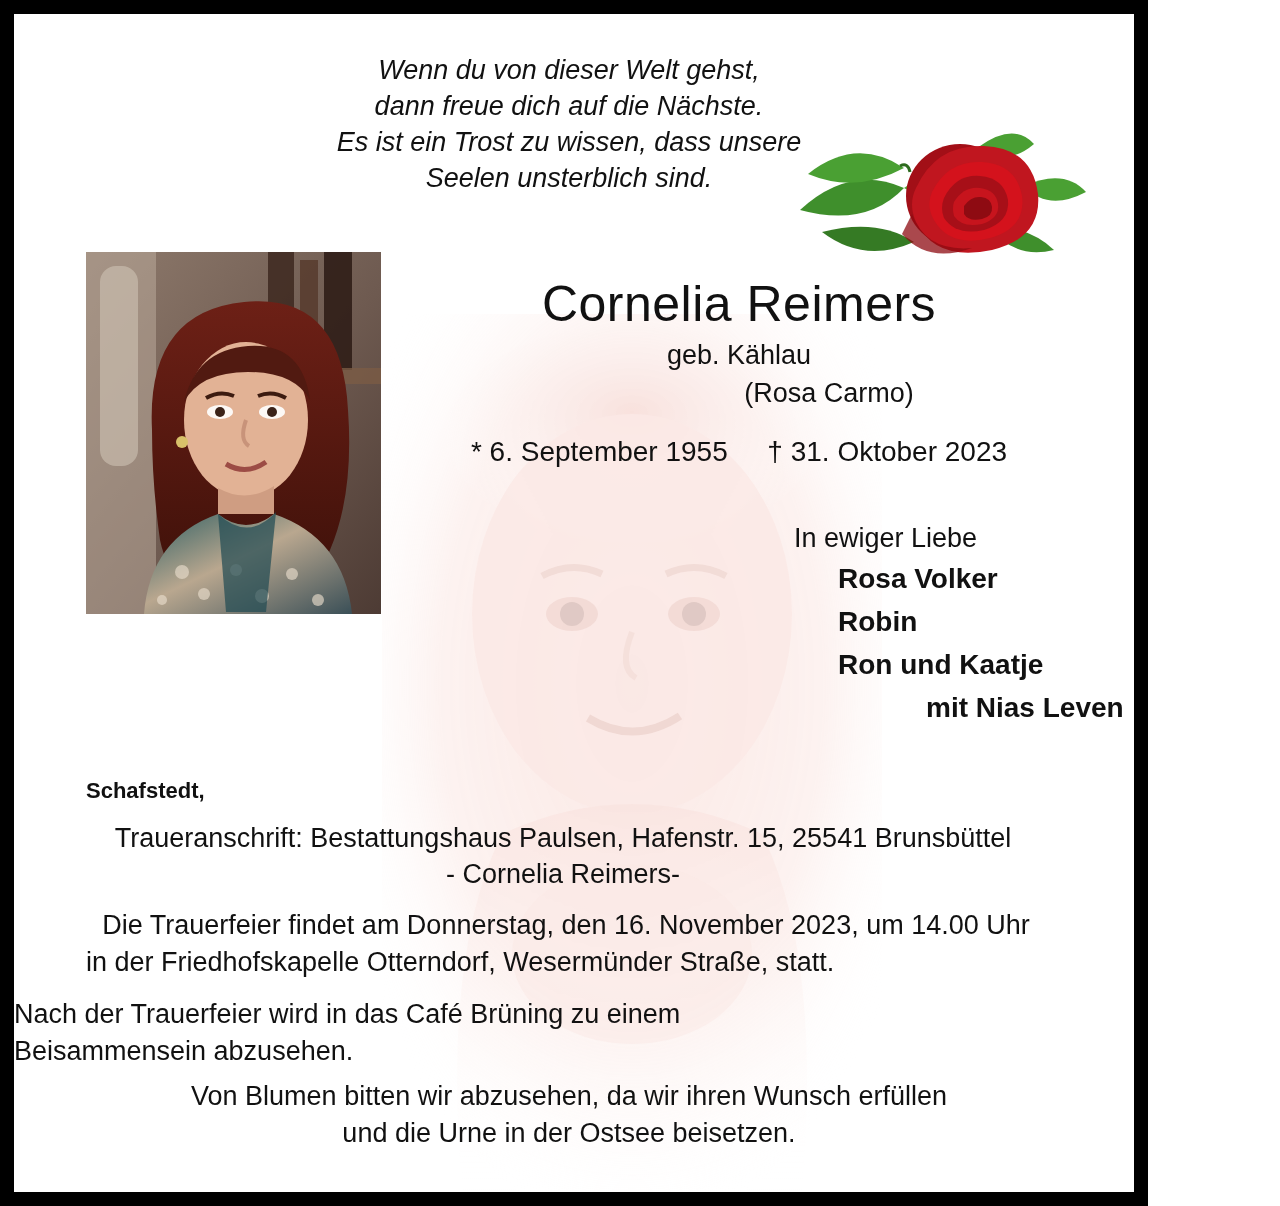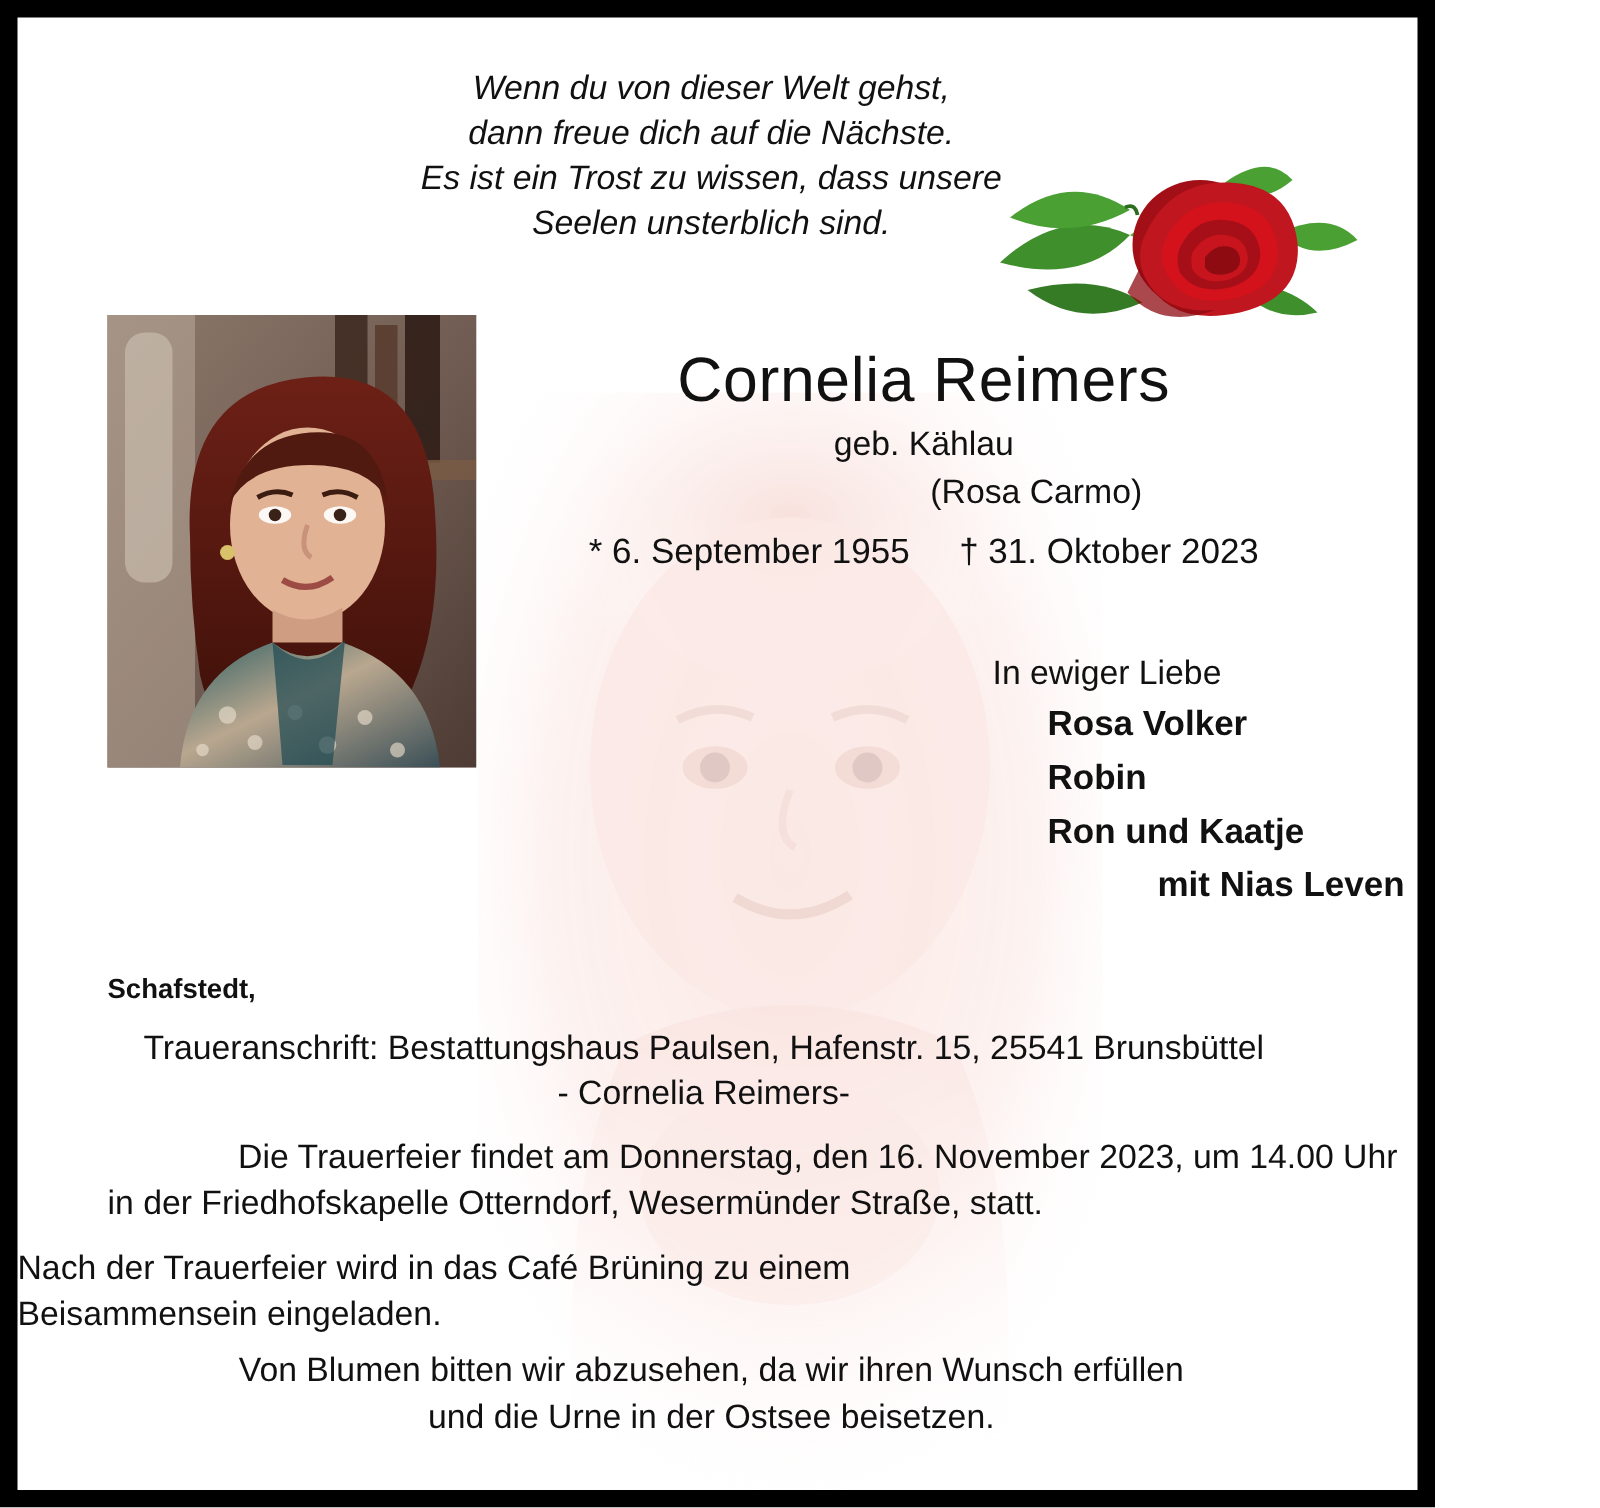--- a/index.html
+++ b/index.html
@@ -108,21 +108,21 @@
   .nickname {
     font-size: 27px;
     line-height: 34px;
     margin-top: 4px;
     padding-left: 180px;
     color: #111111;
   }
   .dates {
     font-size: 28px;
     line-height: 36px;
-    margin-top: 13px;
+    margin-top: 24px;
     color: #111111;
     white-space: nowrap;
   }
   .dates .sep {
     display: inline-block;
     width: 24px;
   }
 
   
   .family {
@@ -176,21 +176,21 @@
     position: absolute;
     left: 0;
     top: 893px;
     width: 100%;
     text-align: center;
     font-size: 27px;
     line-height: 37px;
     padding-right: 16px;
     box-sizing: border-box;
   }
-  .ceremony .l1 { white-space: nowrap; text-align: right; }
+  .ceremony .l1 { white-space: nowrap; }
   .ceremony .l2 { text-align: left; padding-left: 72px; }
 
   
   .invitation {
     position: absolute;
     left: 0;
     top: 982px;
     width: 100%;
     font-size: 27px;
     line-height: 37px;
@@ -360,21 +360,21 @@
       <div class="line2">- Cornelia Reimers-</div>
     </div>
 
     <div class="ceremony">
       <div class="l1">Die Trauerfeier findet am Donnerstag, den 16. November 2023, um 14.00 Uhr</div>
       <div class="l2">in der Friedhofskapelle Otterndorf, Wesermünder Straße, statt.</div>
     </div>
 
     <div class="invitation">
       <div>Nach der Trauerfeier wird in das Café Brüning zu einem</div>
-      <div>Beisammensein eingeladen.</div>
+      <div>Beisammensein abzusehen.</div>
     </div>
 
     <div class="flowers">
       <div>Von Blumen bitten wir abzusehen, da wir ihren Wunsch erfüllen</div>
       <div>und die Urne in der Ostsee beisetzen.</div>
     </div>
 
   </div>
 </div>
 

